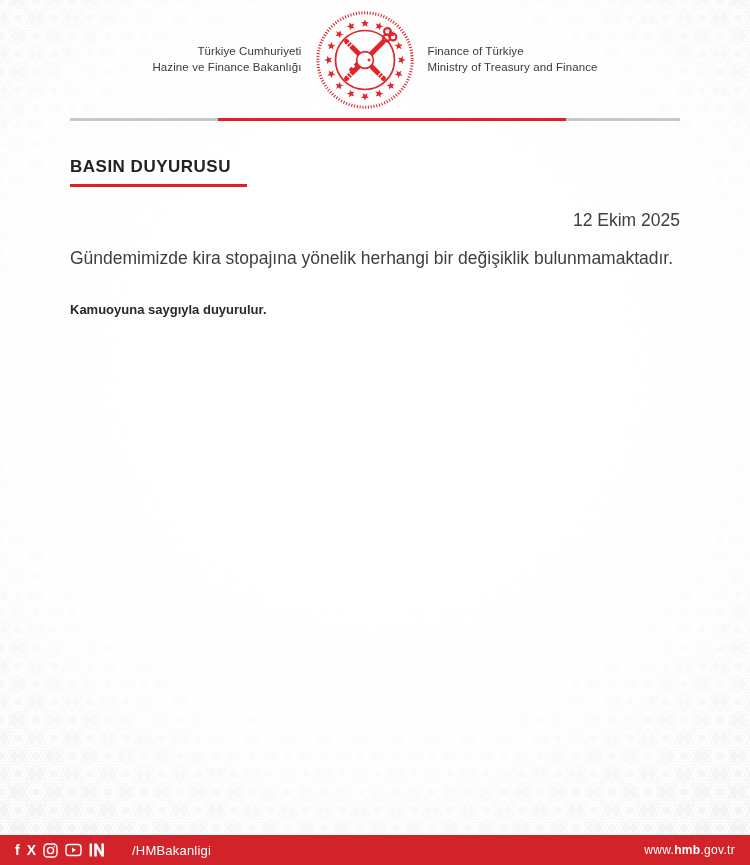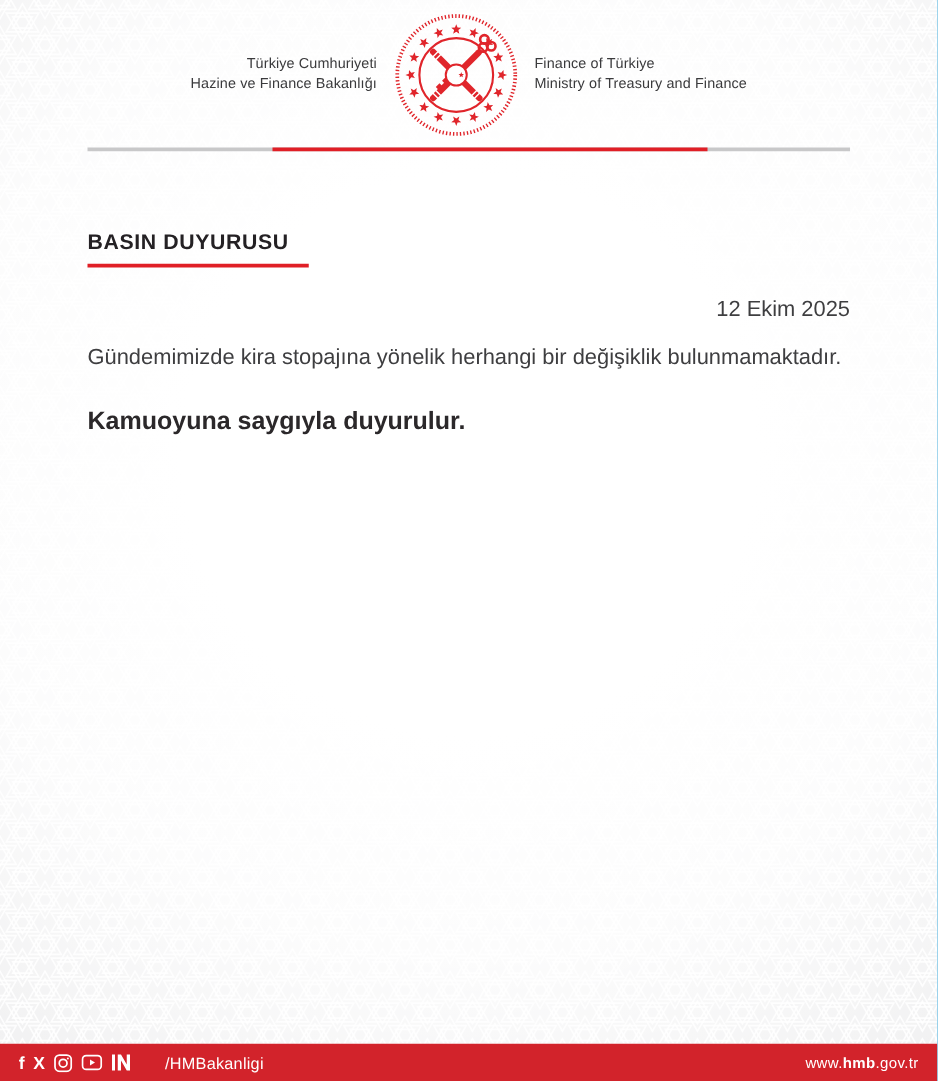--- a/index.html
+++ b/index.html
@@ -4,21 +4,21 @@
 <style>
   * { box-sizing: border-box; margin: 0; padding: 0; }
   html, body { background:#e9e9ea; }
   body { font-family: "Liberation Sans", sans-serif; }
 
   .page {
     position: relative;
     width: 750px;
     height: 865px;
     overflow: hidden;
-    background: #0ea5e9;
+    background: #22c55e;
   }
   .bg-pattern {
     position: absolute;
     inset: 0;
     display: block;
   }
   .bg-glow {
     position: absolute;
     inset: 0;
     background: radial-gradient(ellipse 80% 68% at 50% 42%,
@@ -46,39 +46,38 @@
   .divider { position: relative; height: 3px; background: #c8c8c9; margin-top: 8px; }
   .divider-red { position: absolute; top: 0; left: 148px; width: 348px; height: 3px; background: #e01f26; }
 
   
   .main { padding-top: 36px; }
   .title {
     font-size: 17px;
     font-weight: bold;
     color: #242124;
     letter-spacing: 0.5px;
-    margin-top: 27px;
   }
   .title-underline { width: 177px; height: 3px; background: #e01f26; margin-top: 7px; }
   .date {
     text-align: right;
     font-size: 17.5px;
     color: #3e3e40;
     margin-top: 23px;
     margin-bottom: 14px;
   }
   .body-par {
     font-size: 17.5px;
     line-height: 26px;
     color: #3e3e40;
     text-align: justify;
     margin-bottom: 26px;
   }
   .closing {
-    font-size: 20px;
+    font-size: 13px;
     line-height: 26px;
     font-weight: bold;
     color: #2b282a;
     margin-top: 26px;
   }
 
   
   .footer {
     position: absolute;
     left: 0; right: 0; bottom: 0;

